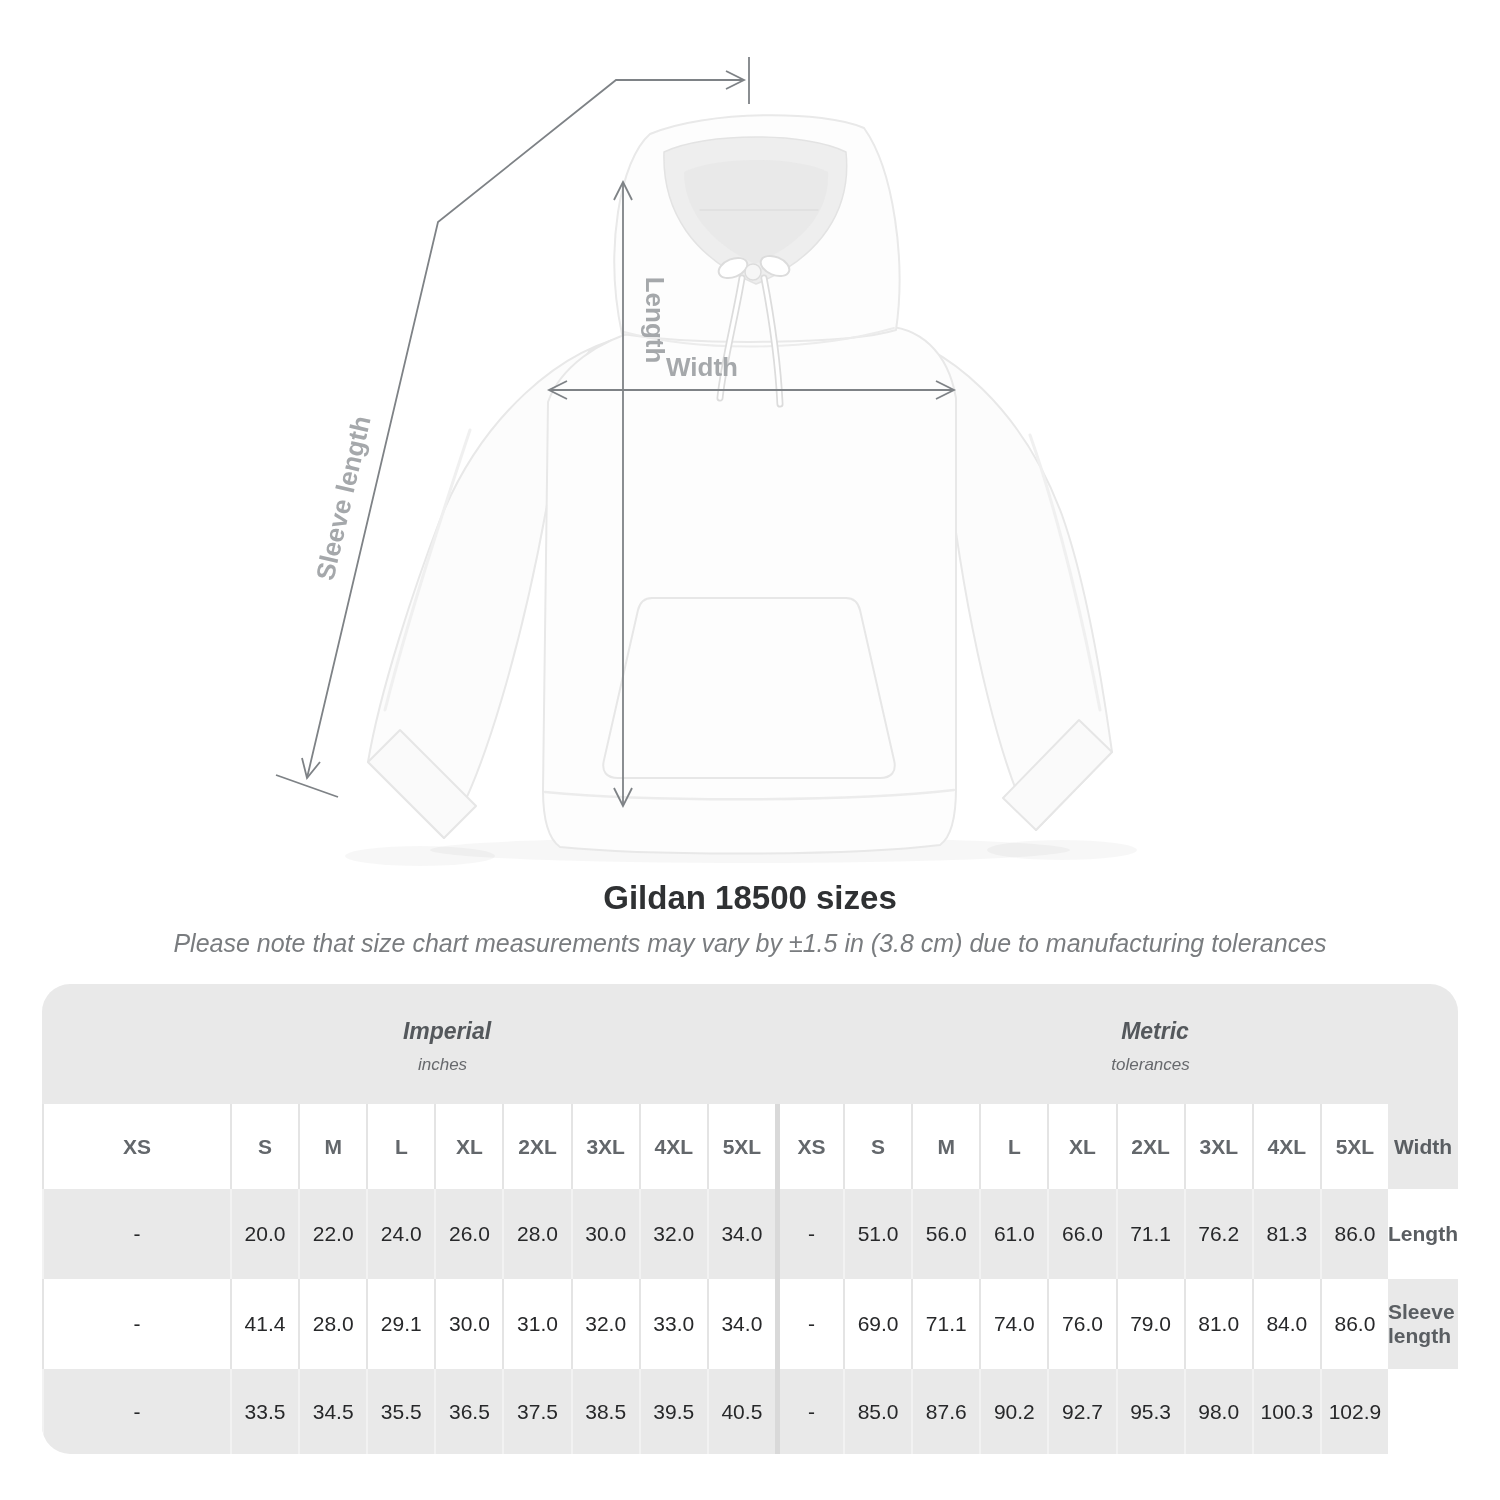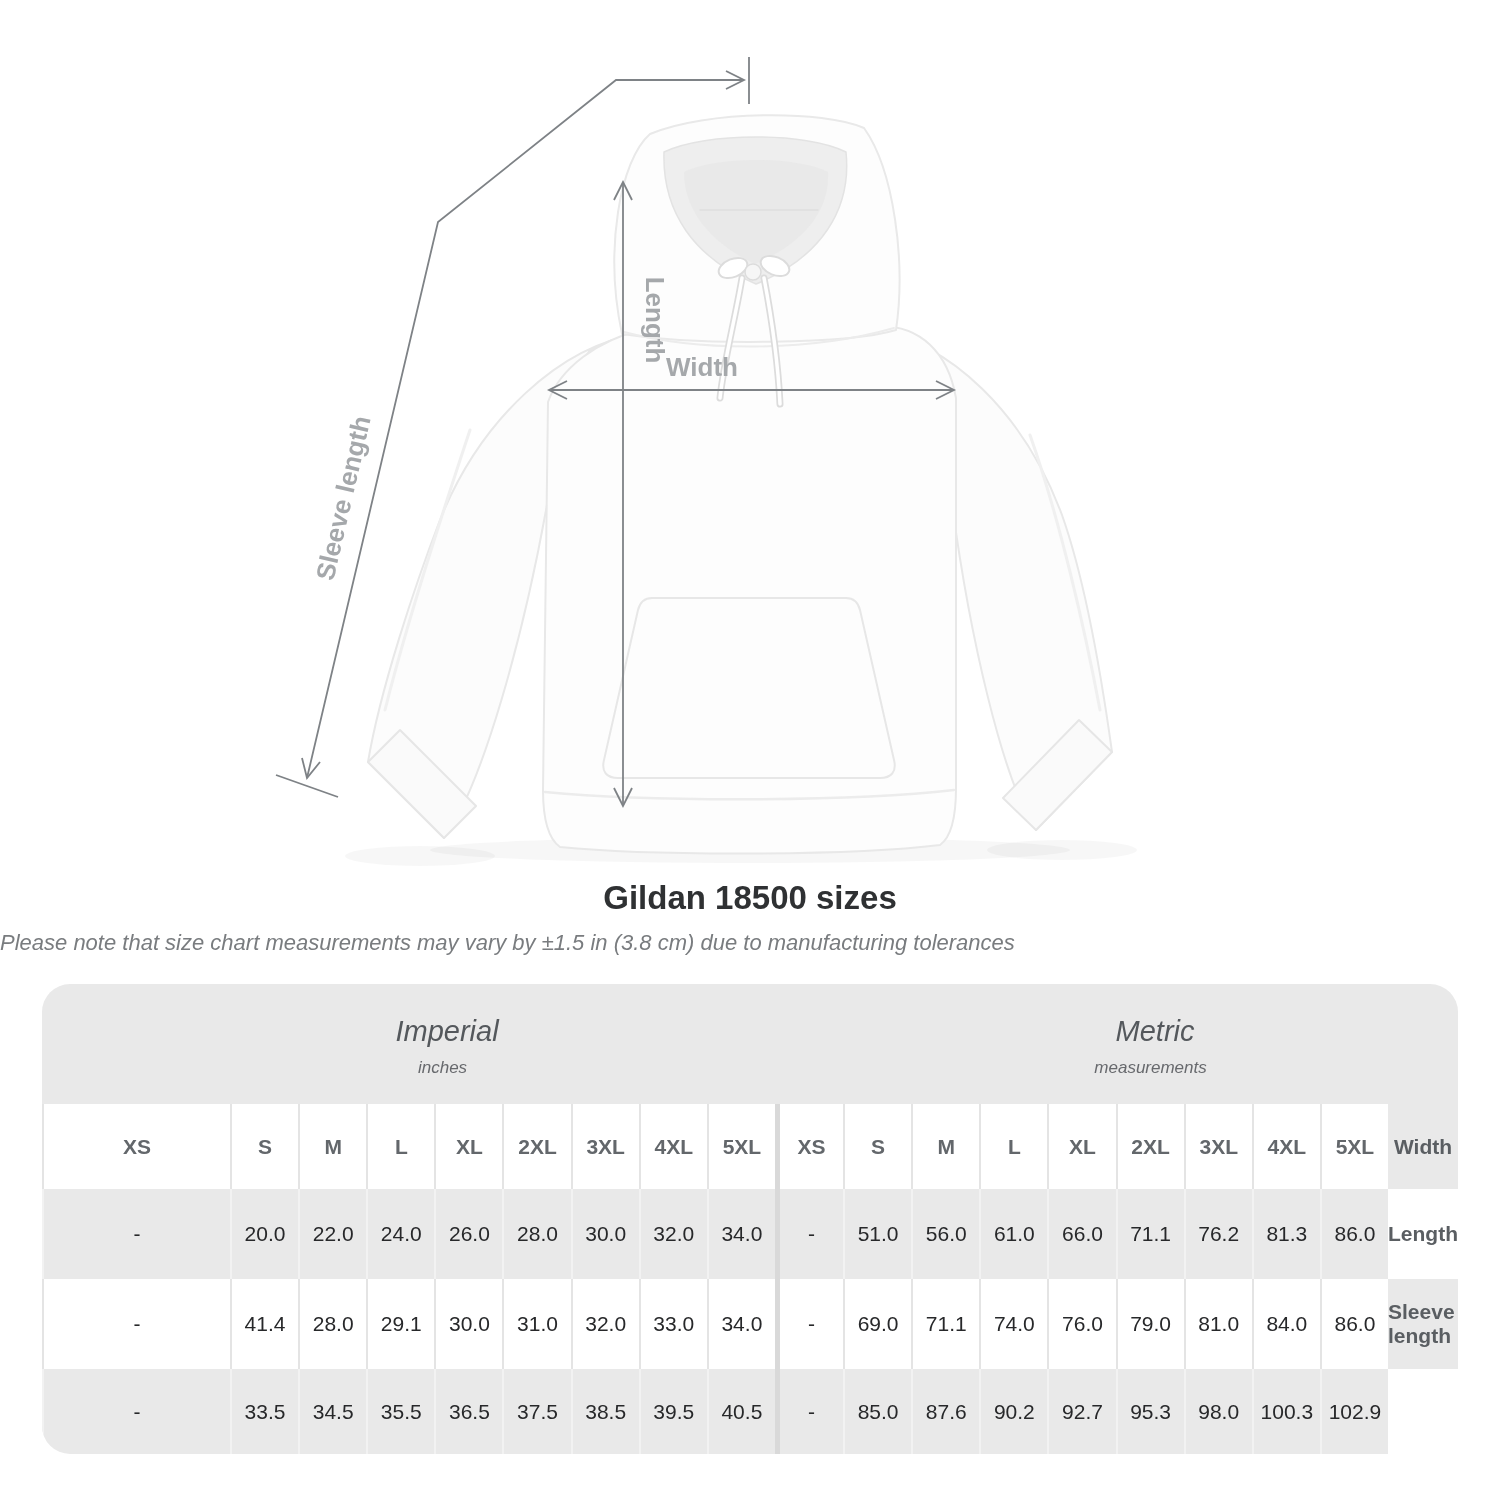--- a/index.html
+++ b/index.html
@@ -7,31 +7,31 @@
     --section_divider:#d9d9d9; --measure_line:#7e8286; --measure_label:#a5a8ab;
     --header_text:#63676b; --label_text:#5a5e62; --value_text:#27282a;
     --title_text:#2f3133; --note_text:#797c7f; --band_name:#54585c; --band_unit:#67696d;
   }
   html,body{margin:0;padding:0;background:#fff;}
   body{width:1500px;height:1500px;overflow:hidden;font-family:"Liberation Sans","DejaVu Sans",sans-serif;}
   .page{width:1500px;height:1500px;background:#fff;}
   .diagram{position:relative;width:1500px;height:872px;}
   .diagram svg{display:block;}
   .title{margin-top:4px;text-align:center;font-size:33px;font-weight:bold;color:var(--title_text);line-height:44px;}
-  .note{margin-top:10px;font-style:italic;font-size:22px;color:var(--note_text);line-height:26px;}
+  .note{margin-top:10px;text-align:center;font-style:italic;font-size:25px;color:var(--note_text);line-height:26px;}
   .size-grid{
     display:grid;width:1416px;margin:28px auto 0 auto;
     grid-template-columns:188px repeat(18,1fr);
     grid-template-rows:120px 85px 90px 90px 85px;
     border-radius:28px;overflow:hidden;
   }
   .band{background:var(--table_band);display:flex;flex-direction:column;align-items:center;justify-content:center;gap:10px;padding-top:4px;}
   .band.imp{grid-column:1/11;}
   .band.met{grid-column:11/20;}
-  .band-name{font-size:29px;font-weight:normal;font-style:italic;color:var(--band_name);margin-left:9px;}
+  .band-name{font-size:23px;font-weight:bold;font-style:italic;color:var(--band_name);margin-left:9px;}
   .band-unit{font-size:17px;font-style:italic;color:var(--band_unit);}
   .cell{display:flex;align-items:center;justify-content:center;font-size:21px;background:#fff;}
   .head{font-weight:bold;color:var(--header_text);}
   .rl{font-weight:bold;color:var(--label_text);}
   .val{color:var(--value_text);}
   .gray{background:var(--row_alt);}
   .white{background:#fff;}
   .dd{border-left:2px solid var(--divider);}
   .dl{border-left:2px solid var(--divider_light);}
   .sec{border-left:5px solid var(--section_divider);}
@@ -113,21 +113,21 @@
   <div class="title">Gildan 18500 sizes</div>
   <div class="note">Please note that size chart measurements may vary by ±1.5 in (3.8 cm) due to manufacturing tolerances</div>
 
   <div class="size-grid" id="size-grid">
     <div class="band imp">
       <div class="band-name">Imperial</div>
       <div class="band-unit">inches</div>
     </div>
     <div class="band met">
       <div class="band-name">Metric</div>
-      <div class="band-unit">measurements</div>
+      <div class="band-unit">tolerances</div>
     </div>
 
       <div class="cell head dd">XS</div>
       <div class="cell head dd">S</div>
       <div class="cell head dd">M</div>
       <div class="cell head dd">L</div>
       <div class="cell head dd">XL</div>
       <div class="cell head dd">2XL</div>
       <div class="cell head dd">3XL</div>
       <div class="cell head dd">4XL</div>

